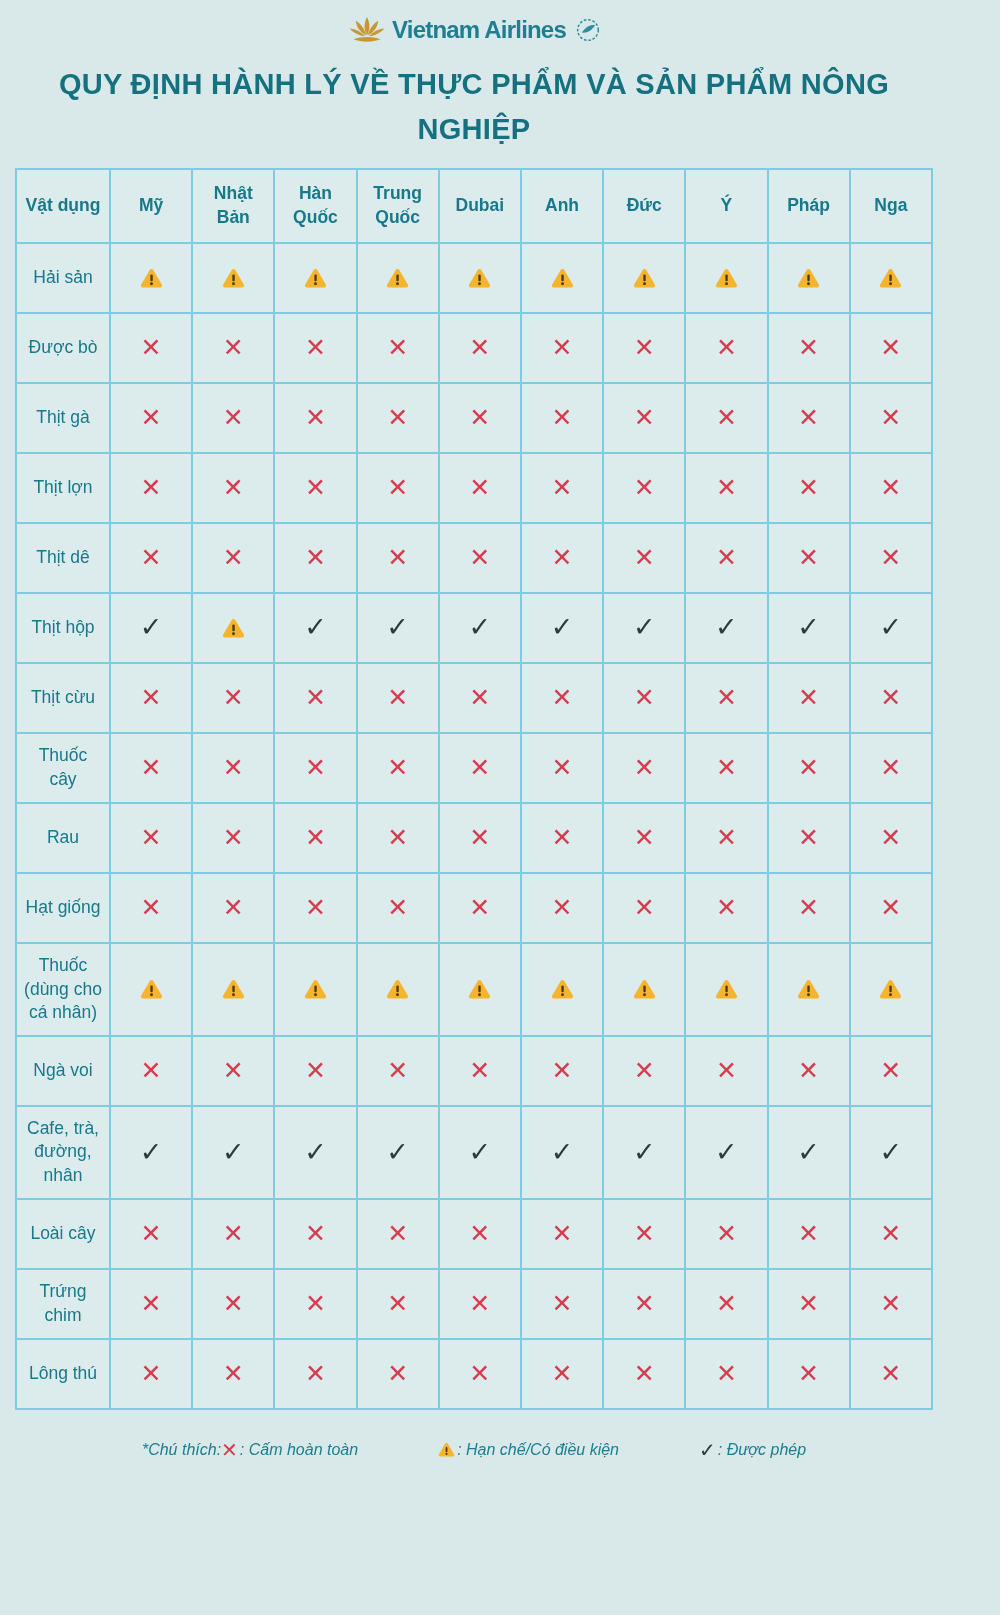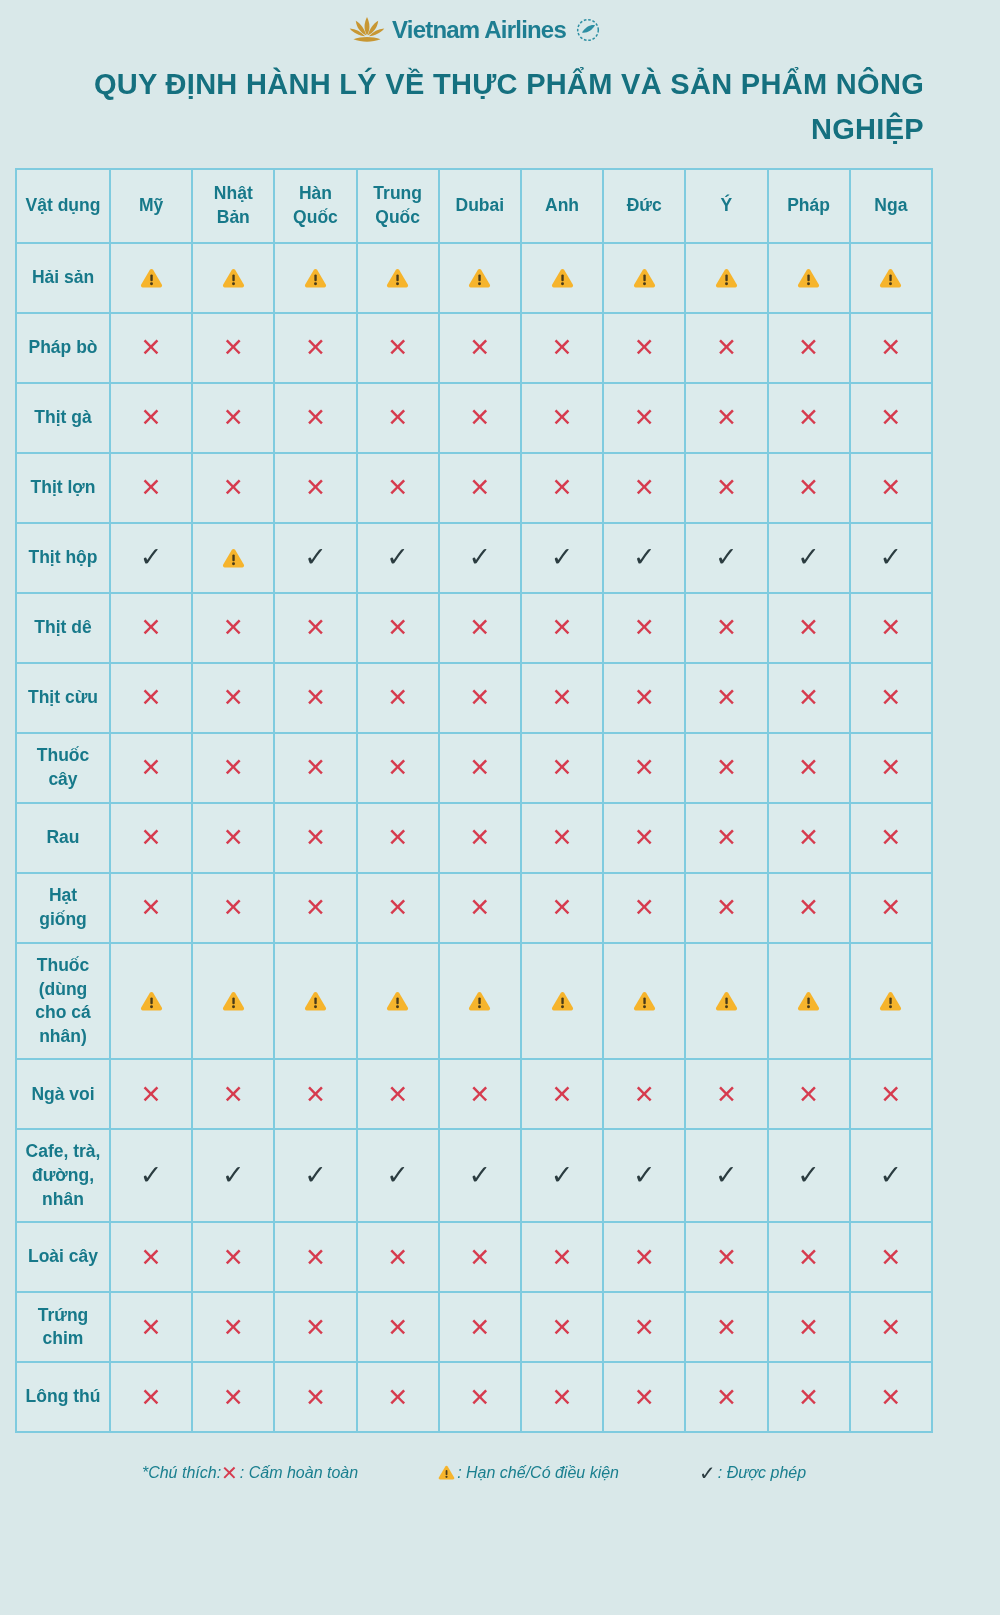--- a/index.html
+++ b/index.html
@@ -18,21 +18,21 @@
     padding-top: 16px; gap: 6px;
   }
   .lotus-icon svg { display: block; }
   .brand-text {
     color: #1e7e92; font-size: 24px; font-weight: bold; letter-spacing: -0.8px;
   }
   .skyteam-icon svg { display: block; margin-left: 4px; }
 
   .page-title {
     color: #15707f;
-    text-align: right;
+    text-align: center;
     font-size: 29px;
     font-weight: 800;
     line-height: 1.55;
     letter-spacing: 0.3px;
     max-width: 900px;
     margin: 18px auto 16px auto;
   }
 
   
   table.rules {
@@ -50,21 +50,21 @@
   table.rules thead th {
     height: 74px;
     color: #17798a;
     font-size: 17.5px;
     font-weight: bold;
     line-height: 1.35;
     padding: 6px 4px;
   }
   td.row-label {
     color: #17798a;
-    font-weight: bold;
+    font-weight: normal;
     font-size: 17.5px;
     line-height: 1.35;
     padding: 10px 6px;
     height: 70px;
   }
   td.status-cell { height: 70px; padding: 6px; }
 
   .sym { display: inline-block; line-height: 1; }
   .sym-x { color: #d63b4e; font-size: 25px; font-weight: bold; }
   .sym-check { color: #2b3c40; font-size: 27px; font-weight: 600; }
@@ -189,21 +189,21 @@
                 <rect x="10.8" y="6.8" width="2.5" height="7.2" rx="1.2" fill="#4a3b19"></rect>
                 <circle cx="12" cy="16.6" r="1.55" fill="#4a3b19"></circle>
               </svg></span></td>
           <td class="status-cell"><span class="sym sym-warn"><svg viewBox="0 0 24 21">
                 <path d="M13.7 1.9a2 2 0 0 0-3.4 0L1.2 17.4a2 2 0 0 0 1.7 3h18.2a2 2 0 0 0 1.7-3Z" fill="#f6b42c"></path>
                 <rect x="10.8" y="6.8" width="2.5" height="7.2" rx="1.2" fill="#4a3b19"></rect>
                 <circle cx="12" cy="16.6" r="1.55" fill="#4a3b19"></circle>
               </svg></span></td>
         </tr>
         <tr>
-          <td class="row-label">Pháp bò</td>
+          <td class="row-label">Được bò</td>
           <td class="status-cell"><span class="sym sym-x">✕</span></td>
           <td class="status-cell"><span class="sym sym-x">✕</span></td>
           <td class="status-cell"><span class="sym sym-x">✕</span></td>
           <td class="status-cell"><span class="sym sym-x">✕</span></td>
           <td class="status-cell"><span class="sym sym-x">✕</span></td>
           <td class="status-cell"><span class="sym sym-x">✕</span></td>
           <td class="status-cell"><span class="sym sym-x">✕</span></td>
           <td class="status-cell"><span class="sym sym-x">✕</span></td>
           <td class="status-cell"><span class="sym sym-x">✕</span></td>
           <td class="status-cell"><span class="sym sym-x">✕</span></td>
@@ -228,48 +228,48 @@
           <td class="status-cell"><span class="sym sym-x">✕</span></td>
           <td class="status-cell"><span class="sym sym-x">✕</span></td>
           <td class="status-cell"><span class="sym sym-x">✕</span></td>
           <td class="status-cell"><span class="sym sym-x">✕</span></td>
           <td class="status-cell"><span class="sym sym-x">✕</span></td>
           <td class="status-cell"><span class="sym sym-x">✕</span></td>
           <td class="status-cell"><span class="sym sym-x">✕</span></td>
           <td class="status-cell"><span class="sym sym-x">✕</span></td>
         </tr>
         <tr>
+          <td class="row-label">Thịt dê</td>
+          <td class="status-cell"><span class="sym sym-x">✕</span></td>
+          <td class="status-cell"><span class="sym sym-x">✕</span></td>
+          <td class="status-cell"><span class="sym sym-x">✕</span></td>
+          <td class="status-cell"><span class="sym sym-x">✕</span></td>
+          <td class="status-cell"><span class="sym sym-x">✕</span></td>
+          <td class="status-cell"><span class="sym sym-x">✕</span></td>
+          <td class="status-cell"><span class="sym sym-x">✕</span></td>
+          <td class="status-cell"><span class="sym sym-x">✕</span></td>
+          <td class="status-cell"><span class="sym sym-x">✕</span></td>
+          <td class="status-cell"><span class="sym sym-x">✕</span></td>
+        </tr>
+        <tr>
           <td class="row-label">Thịt hộp</td>
           <td class="status-cell"><span class="sym sym-check">✓</span></td>
           <td class="status-cell"><span class="sym sym-warn"><svg viewBox="0 0 24 21">
                 <path d="M13.7 1.9a2 2 0 0 0-3.4 0L1.2 17.4a2 2 0 0 0 1.7 3h18.2a2 2 0 0 0 1.7-3Z" fill="#f6b42c"></path>
                 <rect x="10.8" y="6.8" width="2.5" height="7.2" rx="1.2" fill="#4a3b19"></rect>
                 <circle cx="12" cy="16.6" r="1.55" fill="#4a3b19"></circle>
               </svg></span></td>
           <td class="status-cell"><span class="sym sym-check">✓</span></td>
           <td class="status-cell"><span class="sym sym-check">✓</span></td>
           <td class="status-cell"><span class="sym sym-check">✓</span></td>
           <td class="status-cell"><span class="sym sym-check">✓</span></td>
           <td class="status-cell"><span class="sym sym-check">✓</span></td>
           <td class="status-cell"><span class="sym sym-check">✓</span></td>
           <td class="status-cell"><span class="sym sym-check">✓</span></td>
           <td class="status-cell"><span class="sym sym-check">✓</span></td>
-        </tr>
-        <tr>
-          <td class="row-label">Thịt dê</td>
-          <td class="status-cell"><span class="sym sym-x">✕</span></td>
-          <td class="status-cell"><span class="sym sym-x">✕</span></td>
-          <td class="status-cell"><span class="sym sym-x">✕</span></td>
-          <td class="status-cell"><span class="sym sym-x">✕</span></td>
-          <td class="status-cell"><span class="sym sym-x">✕</span></td>
-          <td class="status-cell"><span class="sym sym-x">✕</span></td>
-          <td class="status-cell"><span class="sym sym-x">✕</span></td>
-          <td class="status-cell"><span class="sym sym-x">✕</span></td>
-          <td class="status-cell"><span class="sym sym-x">✕</span></td>
-          <td class="status-cell"><span class="sym sym-x">✕</span></td>
         </tr>
         <tr>
           <td class="row-label">Thịt cừu</td>
           <td class="status-cell"><span class="sym sym-x">✕</span></td>
           <td class="status-cell"><span class="sym sym-x">✕</span></td>
           <td class="status-cell"><span class="sym sym-x">✕</span></td>
           <td class="status-cell"><span class="sym sym-x">✕</span></td>
           <td class="status-cell"><span class="sym sym-x">✕</span></td>
           <td class="status-cell"><span class="sym sym-x">✕</span></td>
           <td class="status-cell"><span class="sym sym-x">✕</span></td>

